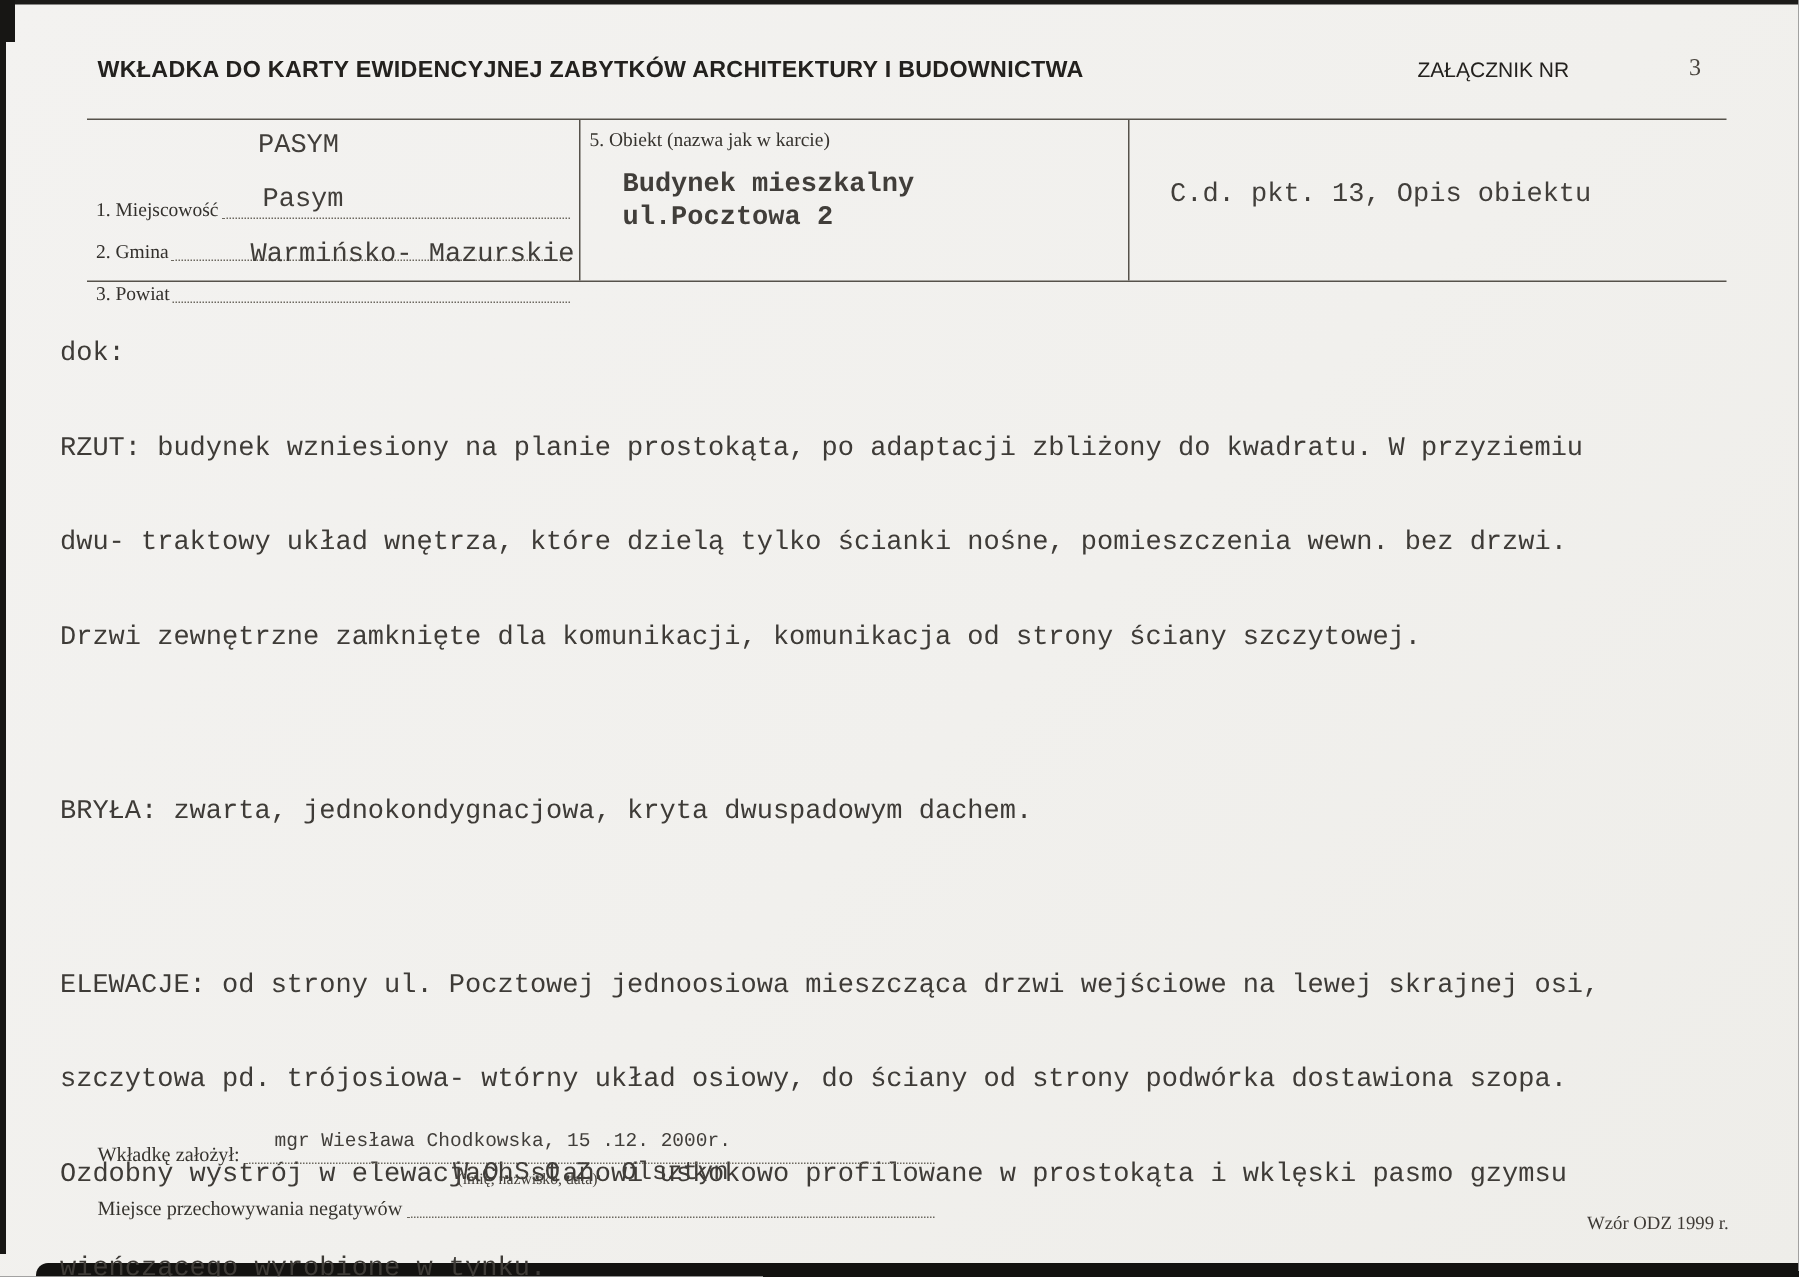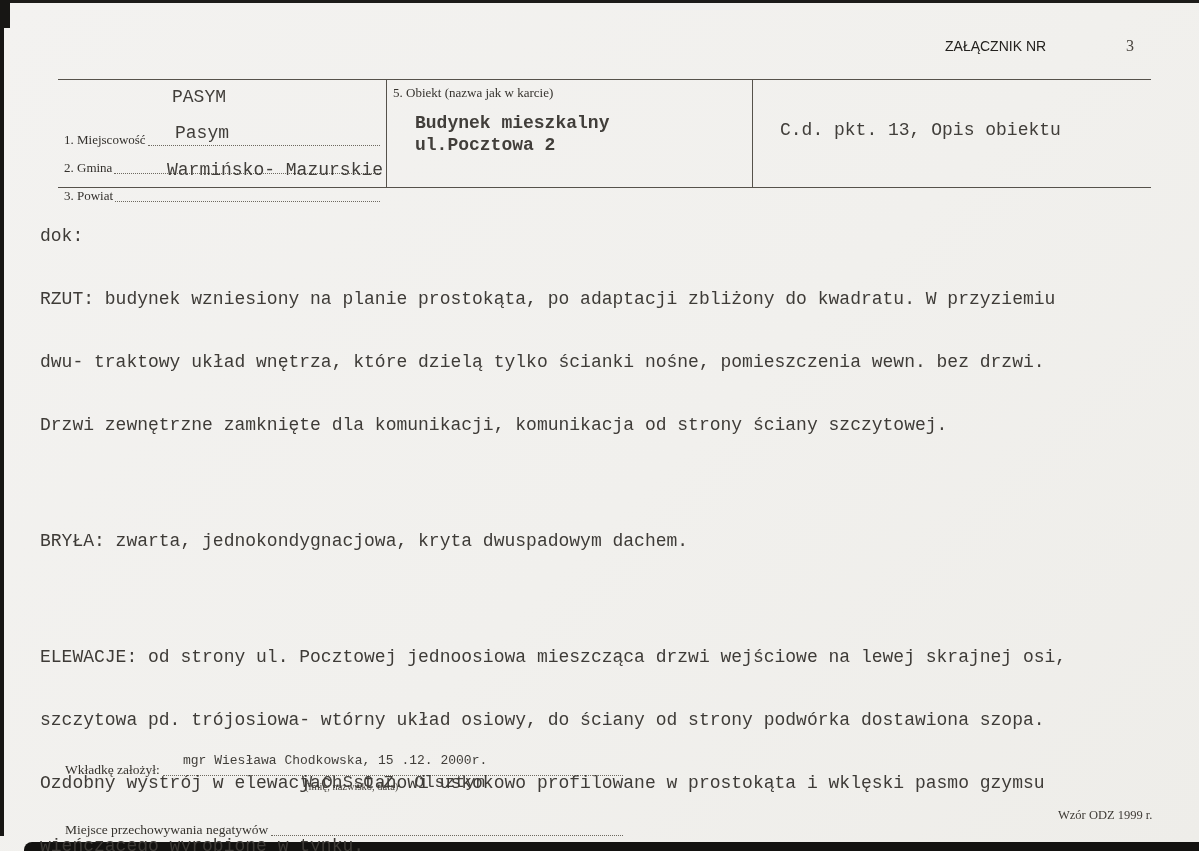--- a/index.html
+++ b/index.html
@@ -68,38 +68,39 @@
   .body-text {
     position:absolute; left:40px; top:184px; width:1130px;
     font-family:"Liberation Mono", "DejaVu Sans Mono", monospace;
     font-size:18px; line-height:21px; color:#3e3b37; white-space:pre-wrap;
   }
   .tline:empty { height:11px; }
 
   
   .footer-row { position:absolute; display:flex; align-items:flex-end; }
   .footer-row-founder  { left:65px; top:762px; width:558px; }
-  .footer-row-negatives{ left:65px; top:798px; width:558px;margin-top:24px; }
+  .footer-row-negatives{ left:65px; top:798px; width:558px; }
   .footer-label { font-size:13.5px; white-space:nowrap; padding-right:3px; color:#36332e; }
   .footer-dots { flex:1; border-bottom:1.5px dotted #6d6960; margin-bottom:2px; }
   .typed-founder   { left:183px; top:753px; font-size:13px; }
   .typed-negatives { left:302px; top:773px; font-size:17px; }
   .footer-hint { position:absolute; left:305px; top:781px; font-size:10.5px; color:#45413b; }
   .template-note { position:absolute; left:1058px; top:808px; font-size:12.5px; color:#3e3a35; }
 </style>
 </head>
 <body>
 
 <div class="scan">
 
   <div class="edge-top"></div>
   <div class="edge-left"></div>
   <div class="corner-tl"></div>
   <div class="edge-bottom"></div>
 
+  <div class="doc-title">WKŁADKA DO KARTY EWIDENCYJNEJ ZABYTKÓW ARCHITEKTURY I BUDOWNICTWA</div>
   <div class="attachment-label">ZAŁĄCZNIK NR</div>
   <div class="attachment-number">3</div>
 
   <div class="form-table">
     <div class="vline vline-1"></div>
     <div class="vline vline-2"></div>
 
     <div class="field-row" style="top:12px">
       <span class="field-label">1. Miejscowość</span>
       <span class="field-dots"></span>

